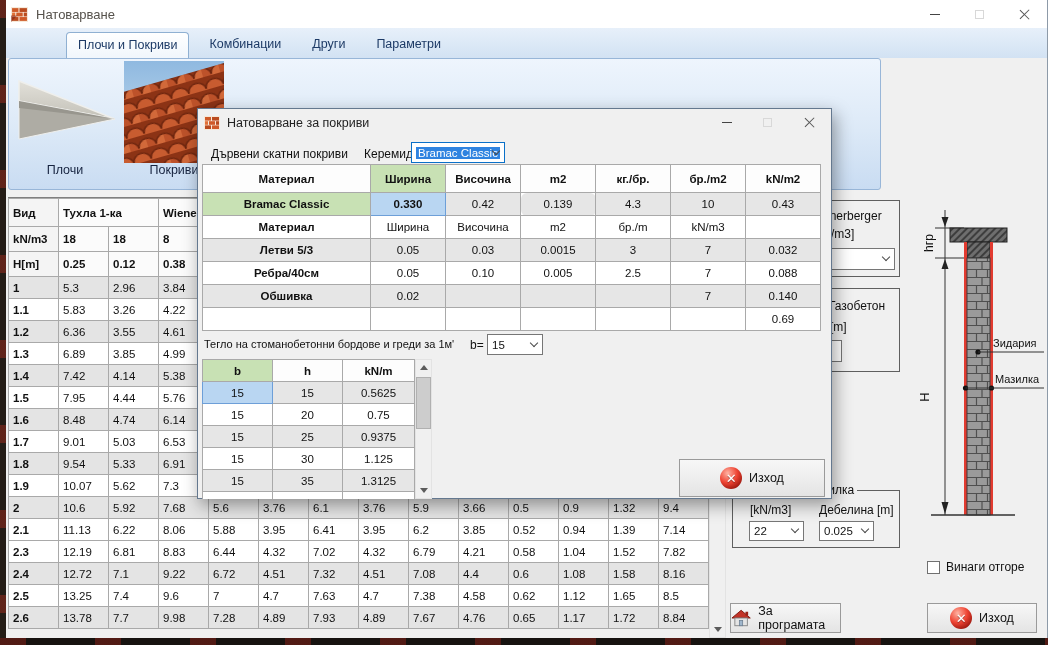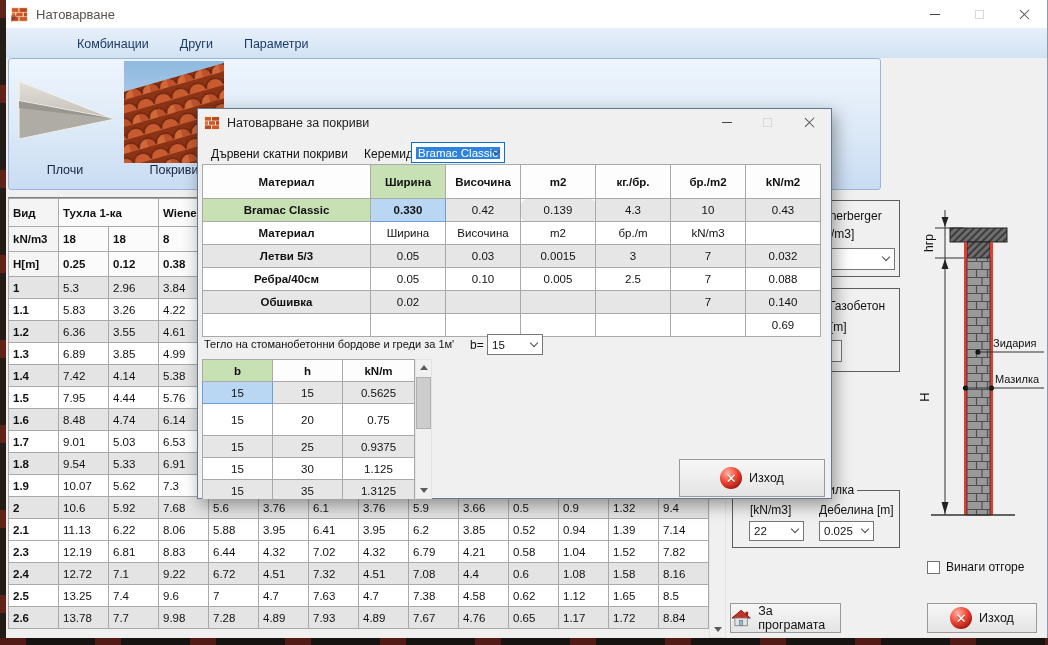--- a/index.html
+++ b/index.html
@@ -122,20 +122,21 @@
       <div class="cap-btn">
           <span class="ic-max"></span>
         </div>
       <div class="cap-btn">
           <span class="ic-close"></span>
         </div>
     </div>
   </div>
 
   <div class="tabstrip">
+      <div class="tab active">Плочи и Покриви</div>
       <div class="tab">Комбинации</div>
       <div class="tab">Други</div>
       <div class="tab">Параметри</div>
     </div>
 
   <div class="toolbar">
     <svg class="thumb" style="left:6px;top:16px" width="100" height="70" viewBox="0 0 100 70">
       <defs>
         <linearGradient id="slabtop" x1="0" y1="0" x2="0" y2="1">
           <stop offset="0" stop-color="#e2e0d9"></stop>
@@ -620,21 +621,21 @@
           <col style="width: 75px;">
           <col style="width: 75px;">
           <col style="width: 75px;">
         </colgroup>
         <tbody>
           <tr class="hdr">
             <td style="height: 23px;">Материал</td>
             <td class="green" style="height: 23px;">Ширина</td>
             <td style="height: 23px;">Височина</td>
             <td style="height: 23px;">m2</td>
-            <td style="height: 34px;">кг./бр.</td>
+            <td style="height: 28px;">кг./бр.</td>
             <td style="height: 23px;">бр./m2</td>
             <td style="height: 23px;">kN/m2</td>
           </tr>
           <tr class="g">
             <td class="bold green" style="height: 23px;">Bramac Classic</td>
             <td class=" blue" style="height: 23px; font-weight: bold;">0.330</td>
             <td style="height: 23px;">0.42</td>
             <td style="height: 23px; border-radius: 6px;">0.139</td>
             <td style="height: 23px;">4.3</td>
             <td style="height: 23px;">10</td>
@@ -708,21 +709,21 @@
               <td style="height: 22px;">h</td>
               <td style="height: 22px;">kN/m</td>
             </tr>
             <tr class="g">
               <td class="blue" style="height: 22px;">15</td>
               <td style="height: 22px;">15</td>
               <td style="height: 22px;">0.5625</td>
             </tr>
             <tr class="w">
               <td style="height: 22px;">15</td>
-              <td style="height: 32px;">20</td>
+              <td style="height: 22px;">20</td>
               <td style="height: 22px;">0.75</td>
             </tr>
             <tr class="g">
               <td style="height: 22px;">15</td>
               <td style="height: 22px;">25</td>
               <td style="height: 22px;">0.9375</td>
             </tr>
             <tr class="w">
               <td style="height: 22px;">15</td>
               <td style="height: 22px;">30</td>

